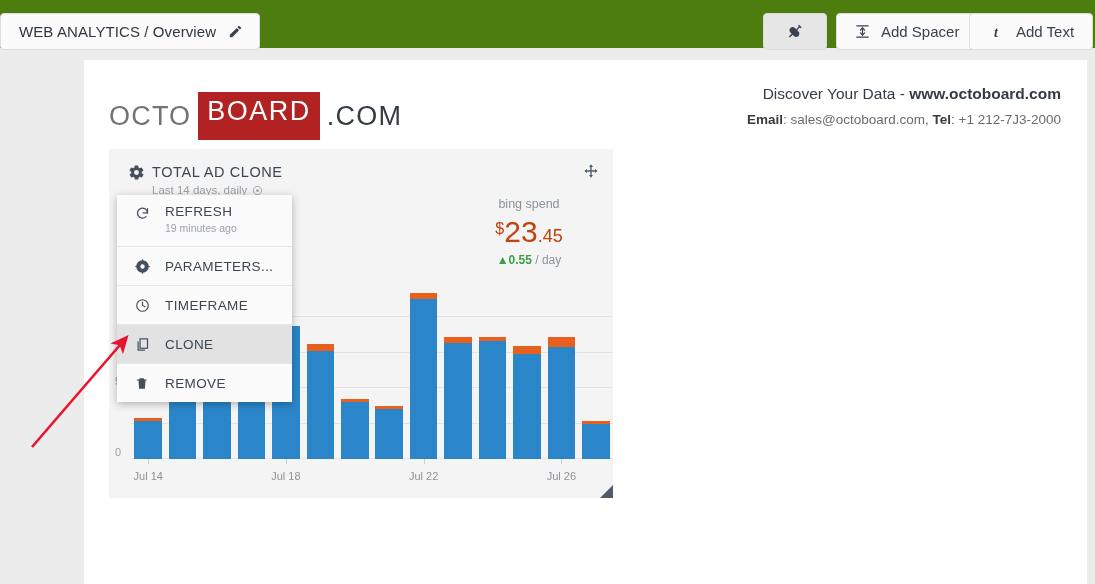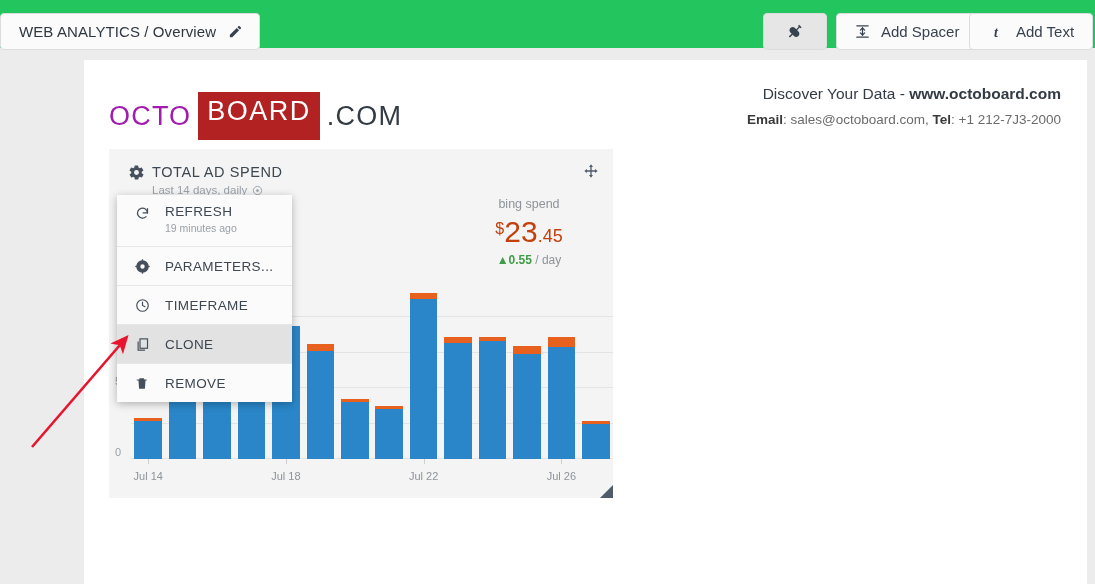--- a/index.html
+++ b/index.html
@@ -7,21 +7,21 @@
     width: 1095px; height: 584px;
     background: #ececec;
     font-family: "Liberation Sans", sans-serif;
     overflow: hidden;
   }
   #root { position: relative; width: 1095px; height: 584px; }
 
   
   .toolbar {
     position: absolute; left: 0; top: 0; width: 1095px; height: 48px;
-    background: #22c55e;
+    background: #4d7c0f;
   }
   .tb-btn {
     position: absolute; box-sizing: border-box;
     background: #fbfbfb; border: 1px solid #dcdcdc; border-radius: 4px;
     display: flex; align-items: center; justify-content: center;
     color: #39434f; font-size: 15px; cursor: pointer;
     white-space: nowrap;
   }
   #dash-title-btn { left: 0px; top: 13px; height: 37px; padding: 0 16px 0 18px; gap: 12px; }
   #dash-title-btn .title-text { font-size: 15px; color: #2f3740; letter-spacing: .1px;}
@@ -30,21 +30,21 @@
   #add-text-btn { left: 969px; top: 13px; height: 37px; padding: 0 18px; gap: 12px; }
   .icon { display: inline-flex; align-items: center; justify-content: center; }
 
   
   .canvas {
     position: absolute; left: 84px; top: 60px; width: 1003px; height: 524px;
     background: #ffffff;
   }
   .logo { position: absolute; left: 25px; top: 32px; display: flex; align-items: center;
           font-size: 27px; letter-spacing: 1.2px; color: #333b45; font-weight: 400; }
-  .logo .octo { color: #a21caf; }
+  .logo .octo { color: #737373; }
   .logo .board { background: #b32222; color: #ffffff; padding: 4px 9px 13px 9px; margin: 0 7px; letter-spacing: 1.5px;}
   .logo .com { color: #333b45; }
 
   .contact { position: absolute; right: 26px; top: 25px; text-align: right; color: #333b45; }
   .contact .line1 { font-size: 15.5px; margin-bottom: 9px; }
   .contact .line1 b { font-weight: bold; }
   .contact .line2 { font-size: 13.5px; color: #6b6b6b; }
   .contact .line2 b { color: #3a3a3a; font-weight: bold; }
 
   
@@ -166,21 +166,21 @@
     </div>
 
     <div class="widget">
 
       <div class="widget-head">
         <span class="gear icon">
           <svg width="17" height="17" viewBox="0 0 24 24" fill="#46505c">
             <path d="M19.4 13a7.8 7.8 0 000-2l2.1-1.6a.5.5 0 00.1-.6l-2-3.5a.5.5 0 00-.6-.2l-2.5 1a7.6 7.6 0 00-1.7-1l-.4-2.6a.5.5 0 00-.5-.4h-4a.5.5 0 00-.5.4l-.4 2.6c-.6.2-1.2.6-1.7 1l-2.5-1a.5.5 0 00-.6.2l-2 3.5a.5.5 0 00.1.6L4.6 11a7.8 7.8 0 000 2l-2.1 1.6a.5.5 0 00-.1.6l2 3.5c.1.2.4.3.6.2l2.5-1c.5.4 1.1.8 1.7 1l.4 2.6c0 .3.2.4.5.4h4c.3 0 .5-.1.5-.4l.4-2.6c.6-.2 1.2-.6 1.7-1l2.5 1c.2.1.5 0 .6-.2l2-3.5a.5.5 0 00-.1-.6L19.4 13zM12 15.5A3.5 3.5 0 1115.5 12 3.5 3.5 0 0112 15.5z"></path>
           </svg>
         </span>
-        <div class="w-title">TOTAL AD SPEND</div>
+        <div class="w-title">TOTAL AD CLONE</div>
         <div class="w-sub">
           <span>Last 14 days, daily</span>
           <span class="icon">
             <svg width="11" height="11" viewBox="0 0 24 24" fill="none" stroke="#9aa1a8" stroke-width="2">
               <circle cx="12" cy="12" r="9"></circle>
                 <circle cx="12" cy="12" r="3" fill="#9aa1a8" stroke="none"></circle>
             </svg>
           </span>
         </div>
         <span class="move-handle icon">

